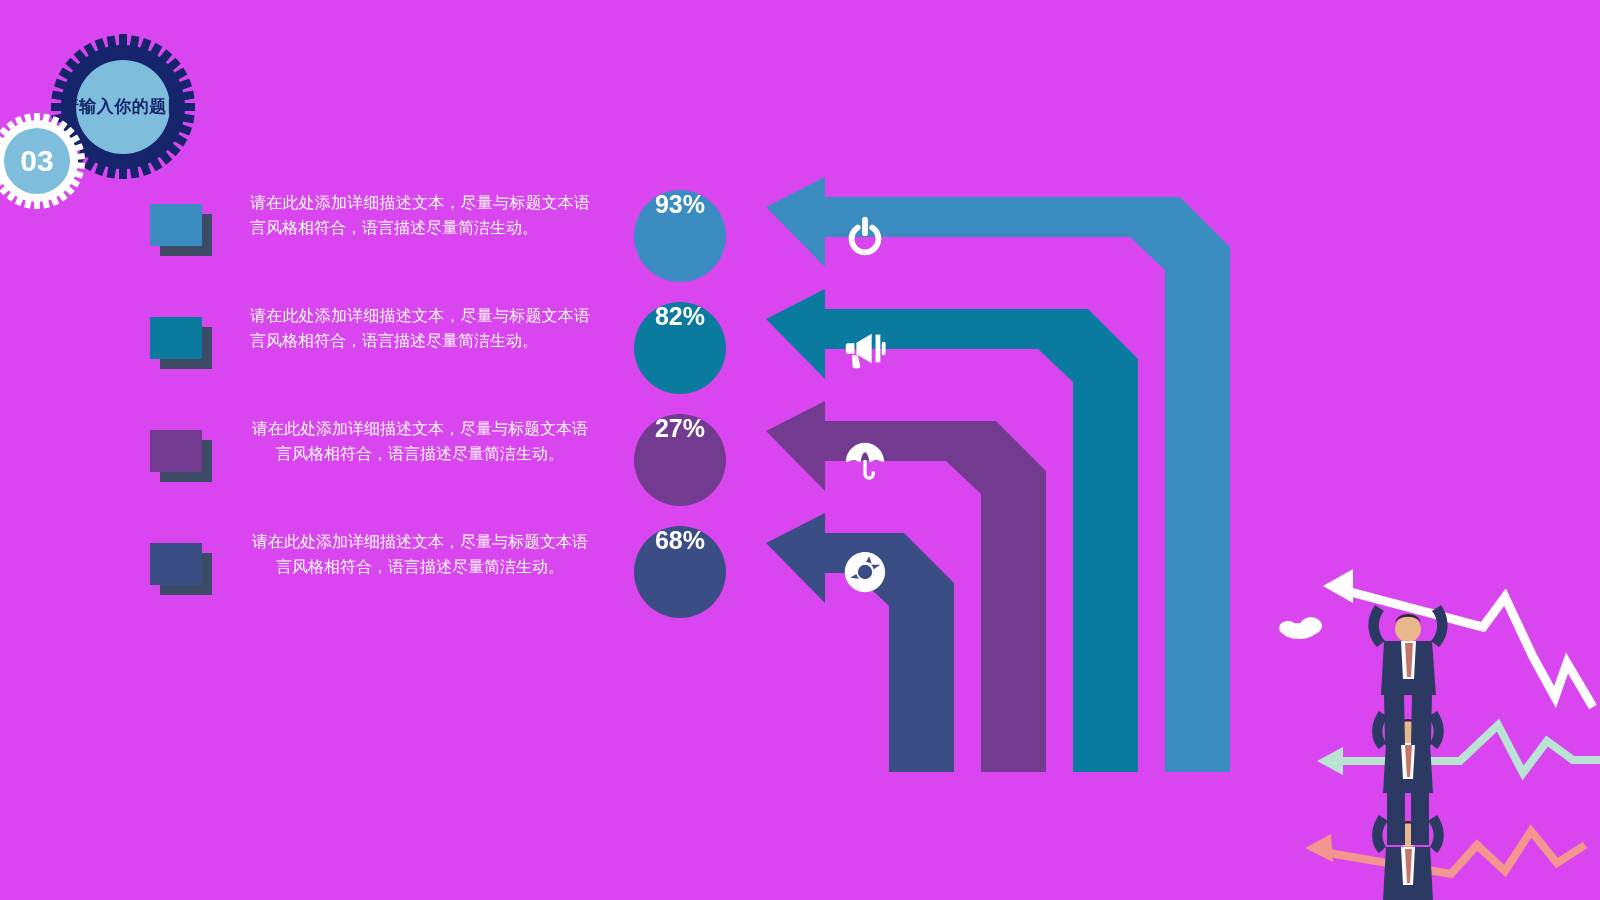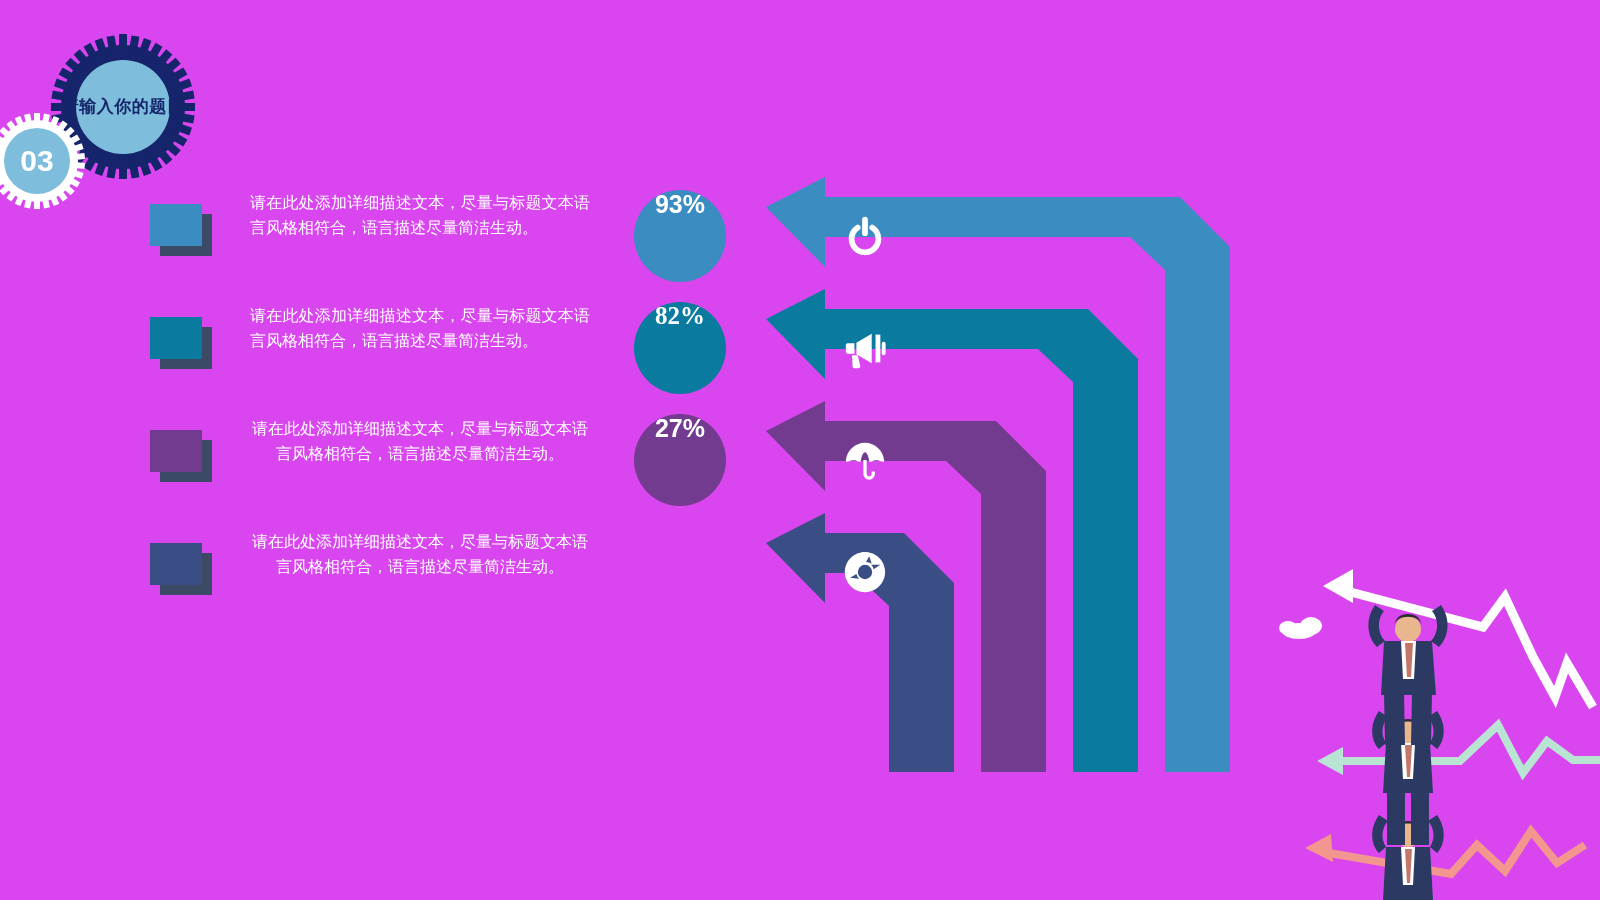--- a/index.html
+++ b/index.html
@@ -308,25 +308,28 @@
       <path id="band2" d="M146,144 L205,114 L205,134 L468,134 L518,184 L518,597 L453,597 L453,207 L418,174 L205,174 L205,204 Z" fill="#0a7b9e"></path>
 
       <path id="band3" d="M146,256 L205,226 L205,246 L376,246 L426,296 L426,597 L361,597 L361,319 L326,286 L205,286 L205,316 Z" fill="#733b8f"></path>
 
       <path id="band4" d="M146,368 L205,338 L205,358 L284,358 L334,408 L334,597 L269,597 L269,431 L234,398 L205,398 L205,428 Z" fill="#3a4e85"></path>
     </svg>
 
     <div class="pct-circle pc1" id="circ1" style="background: rgb(58, 140, 193);">
       <span>93%</span>
     </div>
-    <div class="pct-circle pc2" id="circ2" style="background: rgb(10, 123, 158); font-family: Liberation Serif, serif;">
+    <div class="pct-circle pc2" id="circ2" style="background: rgb(10, 123, 158);">
       <span>82%</span>
     </div>
     <div class="pct-circle pc3" id="circ3" style="background: rgb(115, 59, 143);">
       <span>27%</span>
+    </div>
+    <div class="pct-circle pc4" id="circ4" style="background: rgb(58, 78, 133);">
+      <span>68%</span>
     </div>
 
     <div class="arrow-icon ai1">
       <svg viewBox="0 0 48 48">
         <path d="M24 4a3 3 0 0 1 3 3v14a3 3 0 0 1-6 0V7a3 3 0 0 1 3-3z"></path>
         <path d="M24 44c-9.4 0-17-7.6-17-17 0-6 3.1-11.3 7.8-14.3a3 3 0 1 1 3.2 5.1A11 11 0 1 0 35 27a11 11 0 0 0-5-9.2 3 3 0 1 1 3.2-5.1C37.9 15.7 41 21 41 27c0 9.4-7.6 17-17 17z"></path>
       </svg>
     </div>
 
     <div class="arrow-icon ai2">

